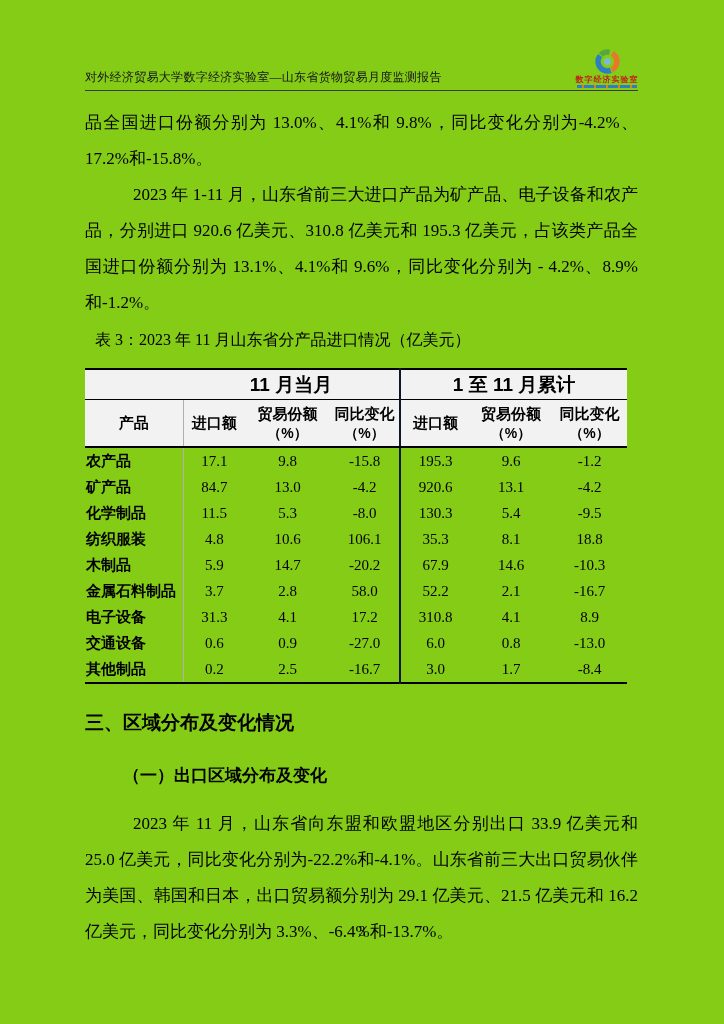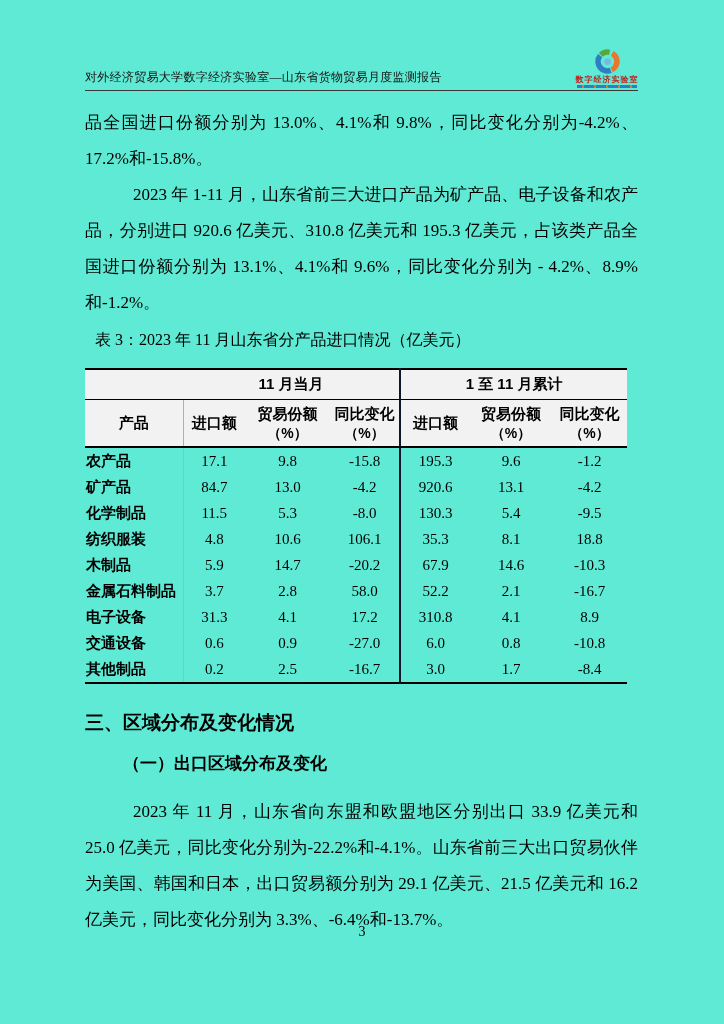--- a/index.html
+++ b/index.html
@@ -1,20 +1,20 @@
 <!DOCTYPE html>
 <html><head>
 <meta charset="utf-8">
 <style>
   html,body { margin:0; padding:0; background:#e8e8e8; }
   .page {
     position:relative;
     width:724px; height:1024px;
     margin:0 auto;
-    background:#5eead4;
+    background:#84cc16;
     box-sizing:border-box;
     padding:40px 86px 0 85px;
     font-family:"Liberation Serif","DejaVu Serif",serif;
     color:#000;
     overflow:hidden;
   }
   
   .hdr {
     position:relative;
     height:50px;
@@ -54,21 +54,21 @@
   table.imp {
     border-collapse:collapse; table-layout:fixed;
     width:542px;
     border-top:2px solid #000; border-bottom:2px solid #000;
   }
   table.imp th, table.imp td { padding:0; overflow:hidden; }
   tr.group-row th {
     height:29px; background:#f2f2f2;
     border-bottom:1px solid #000;
     font-family:"Liberation Sans","DejaVu Sans",sans-serif;
-    font-weight:bold; font-size:15px; 
+    font-weight:bold; font-size:19px; 
   }
   tr.sub-row th {
     height:46px; background:#f2f2f2;
     border-bottom:2px solid #000;
     font-family:"Liberation Sans","DejaVu Sans",sans-serif;
     font-weight:bold; font-size:15px; text-align:center;
     line-height:1.3; vertical-align:middle;
   }
   tr.sub-row th .unit { display:block; font-size:14px; }
   tbody.imp-body td {
@@ -81,21 +81,21 @@
   }
   .vb { border-left:2px solid #0f172a; }
   .vg { border-left:1px solid #b0b0b0; }
   
   .sec-h1 {
     margin:26px 0 0 0;
     font-family:"Liberation Sans","DejaVu Sans",sans-serif;
     font-weight:bold; font-size:19px; line-height:26px; color:#000;
   }
   .sec-h2 {
-    margin:16px 0 0 0; padding-left:38px;
+    margin:28px 0 0 0; padding-left:38px;
     font-family:"Liberation Sans","DejaVu Sans",sans-serif;
     font-weight:bold; font-size:17px; line-height:24px; color:#000;
   }
   .para.after-h { margin-top:18px; }
   
   .page-number {
     position:absolute; top:924px; left:0; right:0;
     text-align:center; font-size:14px;
   }
 </style>
@@ -213,21 +213,21 @@
         <td>4.1</td>
         <td>8.9</td>
       </tr>
       <tr>
         <td class="prod">交通设备</td>
         <td class="vg">0.6</td>
         <td>0.9</td>
         <td>-27.0</td>
         <td class="vb">6.0</td>
         <td>0.8</td>
-        <td>-10.8</td>
+        <td>-13.0</td>
       </tr>
       <tr>
         <td class="prod">其他制品</td>
         <td class="vg">0.2</td>
         <td>2.5</td>
         <td>-16.7</td>
         <td class="vb">3.0</td>
         <td>1.7</td>
         <td>-8.4</td>
       </tr>

